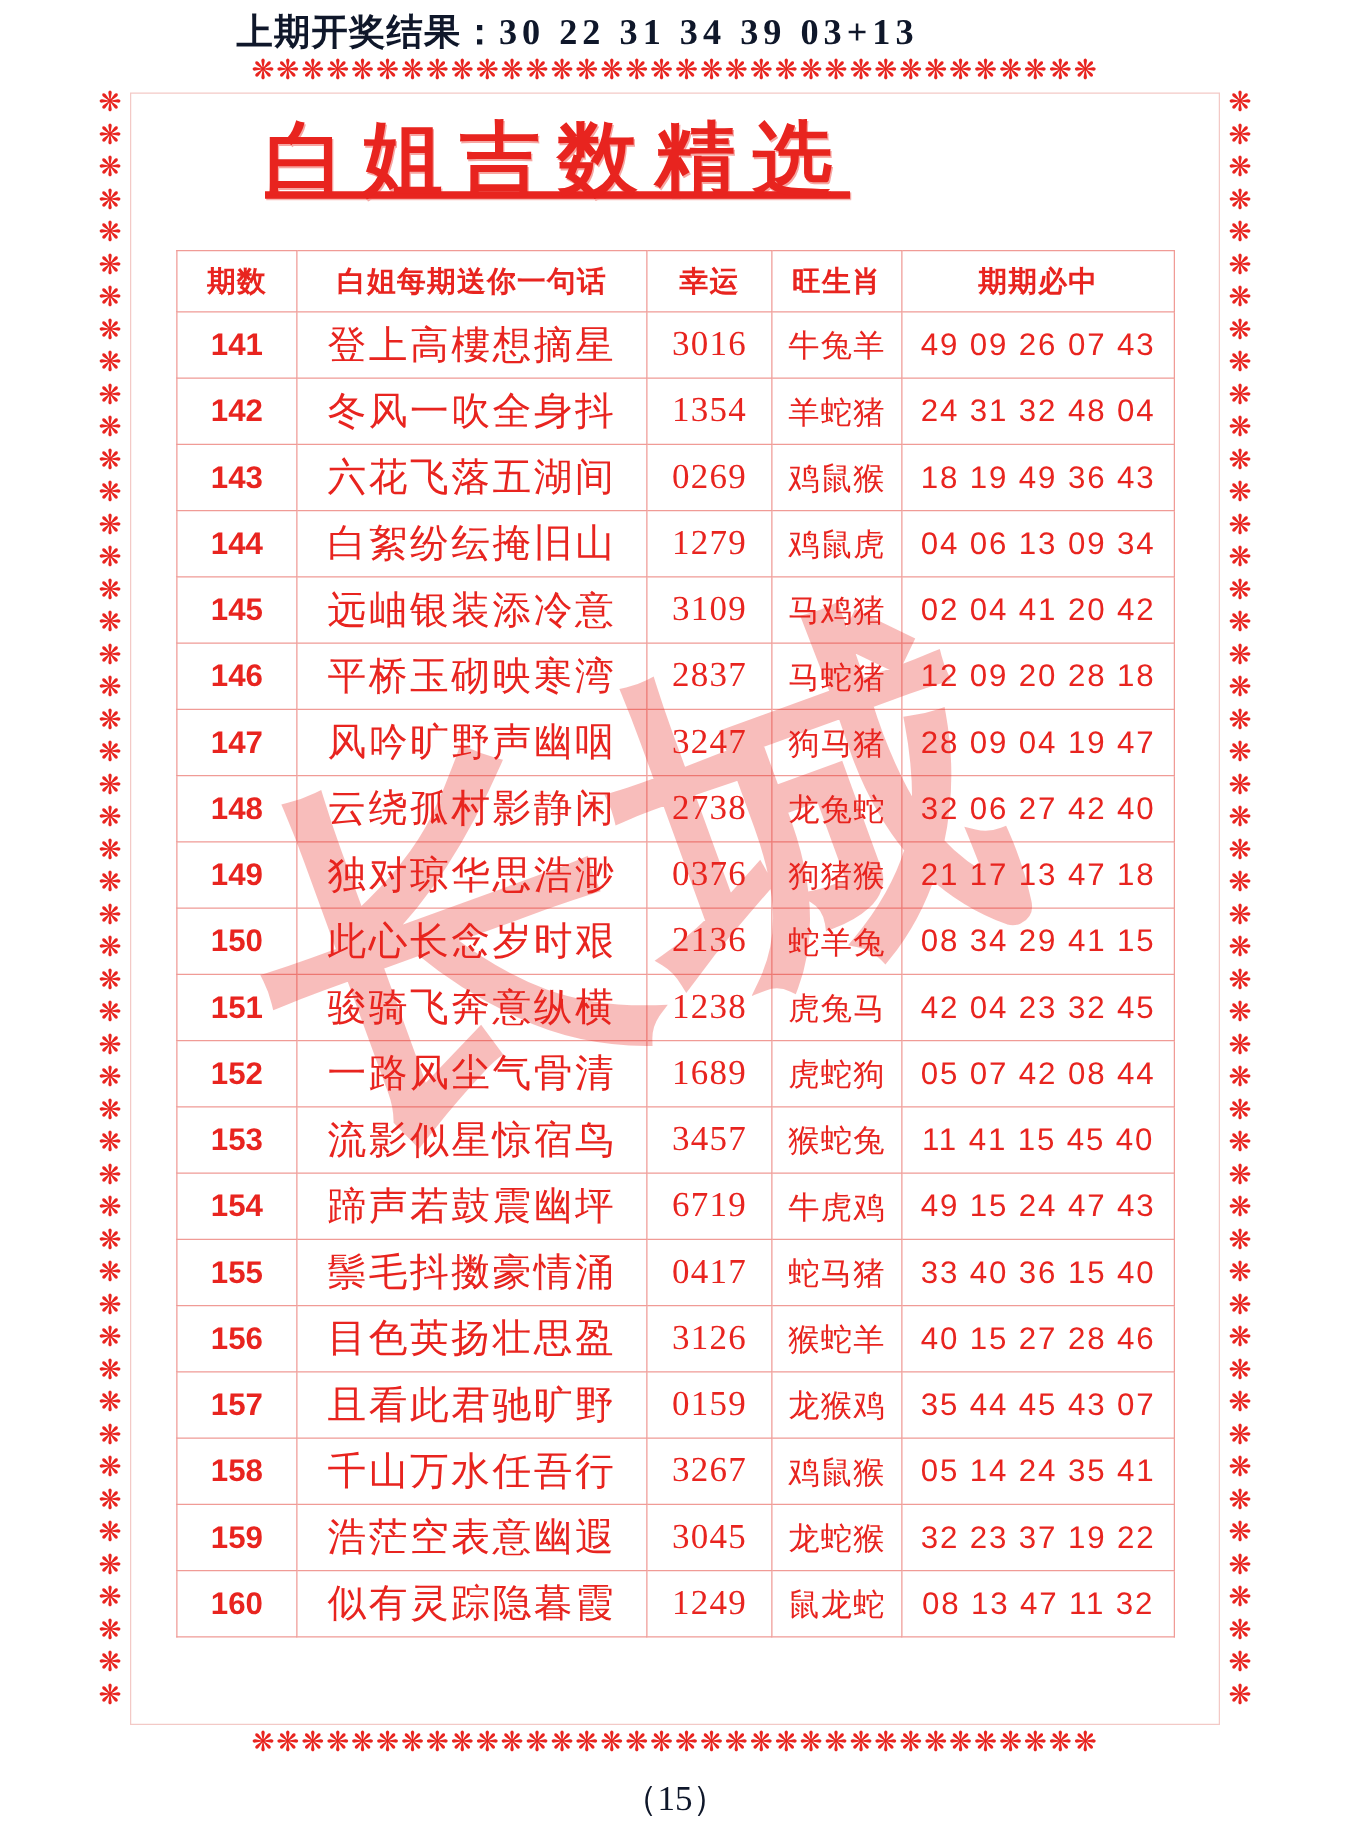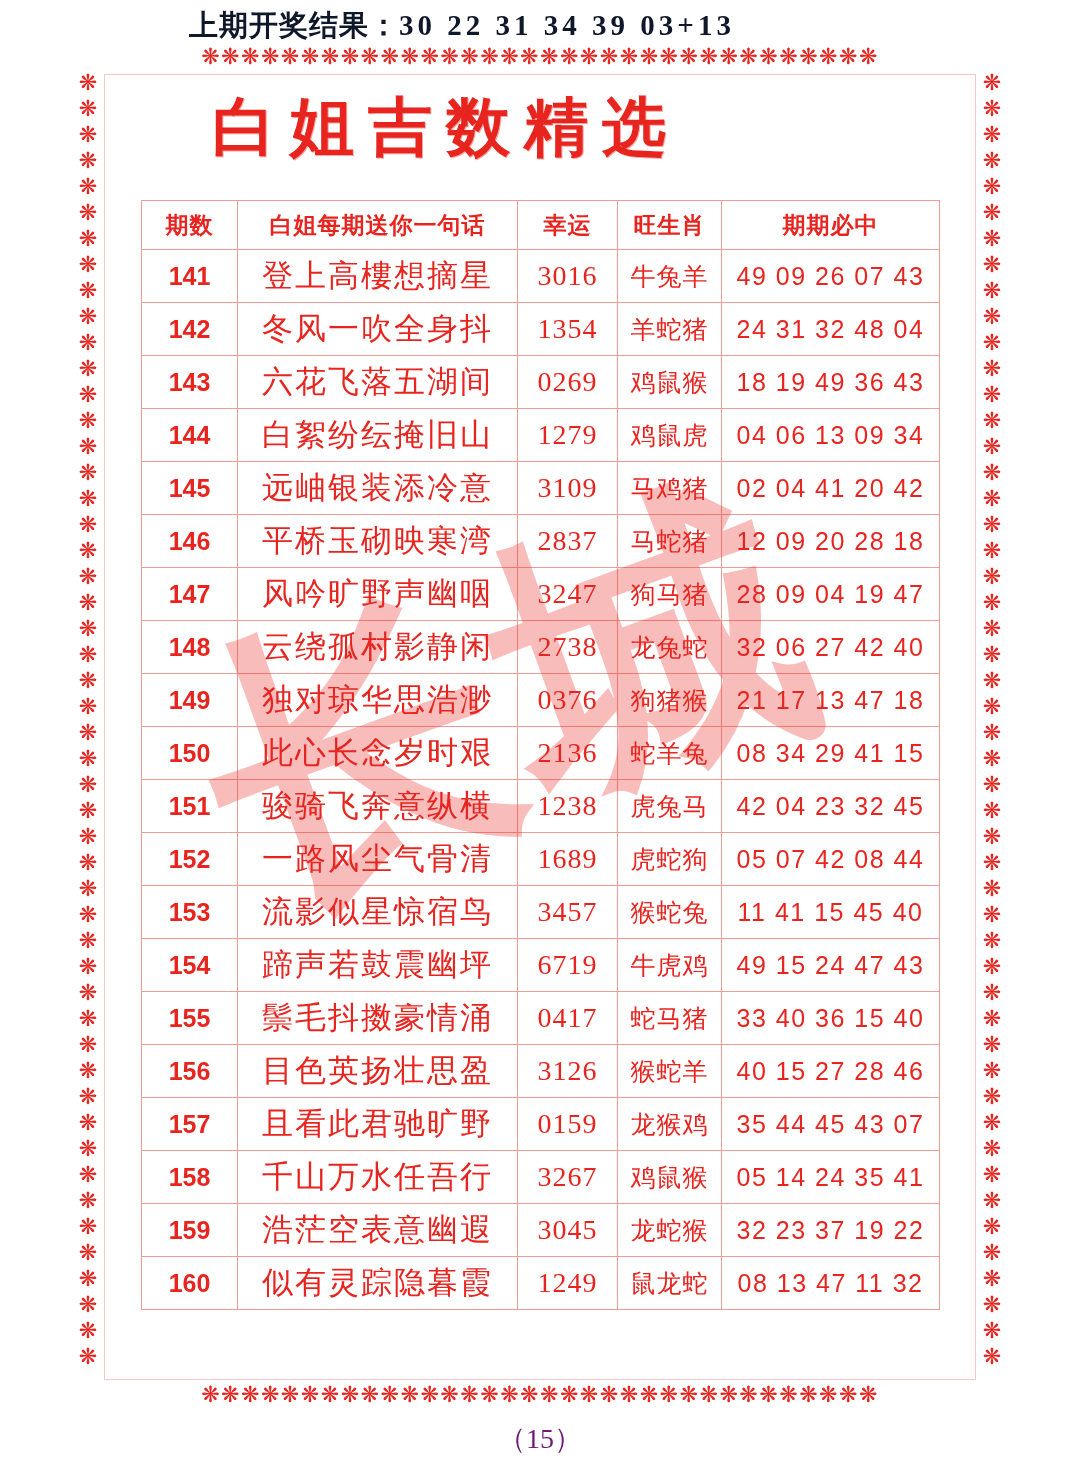--- a/index.html
+++ b/index.html
@@ -85,20 +85,21 @@
     top: 84px;
     left: 0;
     width: 892px;
     text-align: center;
     font-family: "Liberation Serif", serif;
     font-weight: 700;
     font-size: 64px;
     color: #e8241f;
     letter-spacing: 14px;
     text-shadow: 1px 1px 0 #f6a6a2;
+    text-decoration: underline;
   }
 
   table.main {
     position: absolute;
     left: 141px;
     top: 200px;
     width: 798px;
     border-collapse: collapse;
     table-layout: fixed;
   }
@@ -172,21 +173,21 @@
   }
 
   .page-number {
     position: absolute;
     left: 0;
     bottom: 18px;
     width: 1080px;
     text-align: center;
     font-family: "Liberation Serif", serif;
     font-size: 28px;
-    color: #701a75;
+    color: #0f172a;
   }
 </style>
 </head>
 <body>
 
 <div class="top-result">
   <span>上期开奖结果：</span><span class="nums">30 22 31 34 39 03+13</span>
 </div>
 
 <div class="frame">

